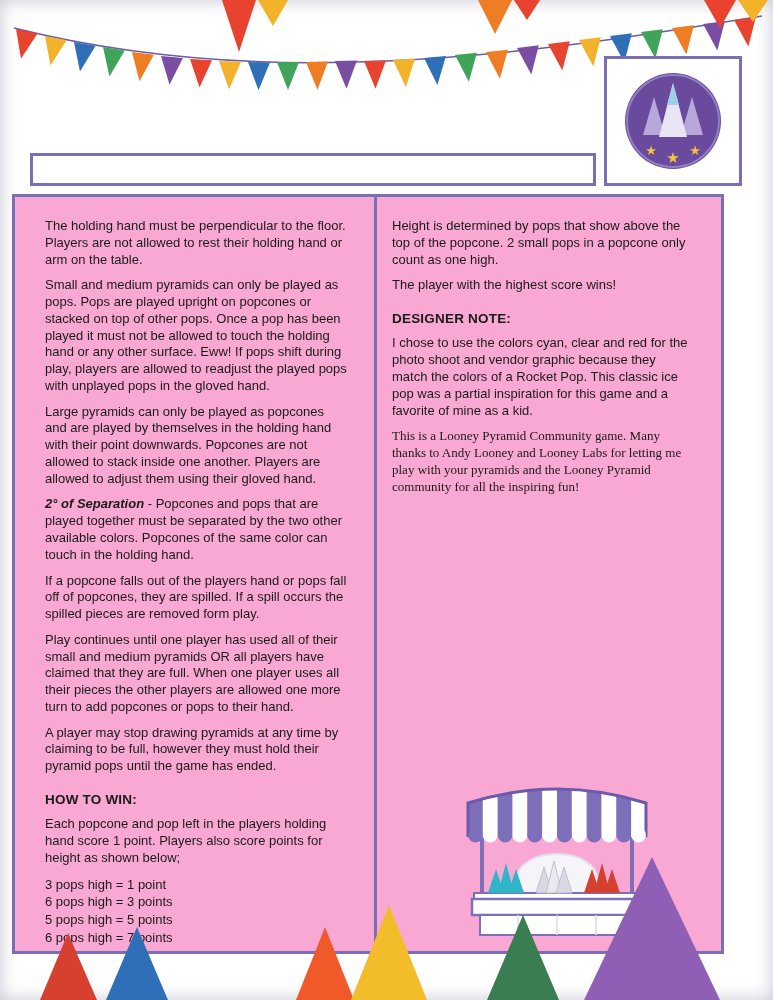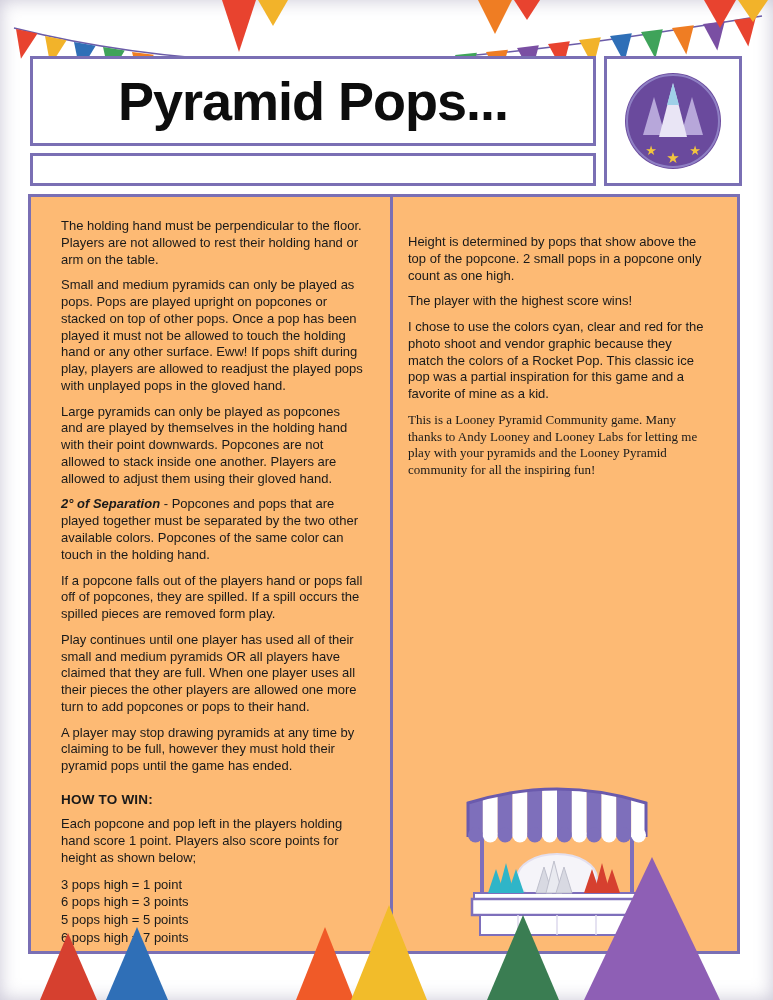--- a/index.html
+++ b/index.html
@@ -26,27 +26,27 @@
     border:3px solid var(--accent,#7a6fb4); background:#fff; box-sizing:border-box;
   }
   .logo-box {
     position:absolute; left:604px; top:56px; width:138px; height:130px;
     border:3px solid var(--accent,#7a6fb4); background:#fff; box-sizing:border-box;
     display:flex; align-items:center; justify-content:center;
   }
 
   
   .content-frame {
-    position:absolute; left:28px; top:194px; width:712px; height:760px;
-    border:3px solid var(--accent,#7a6fb4); background:#fdba74; box-sizing:border-box;
+    position:absolute; left:12px; top:194px; width:712px; height:760px;
+    border:3px solid var(--accent,#7a6fb4); background:#f9a8d4; box-sizing:border-box;
   }
   .divider { position:absolute; left:359px; top:0; width:3px; height:100%; background:var(--accent,#7a6fb4); }
   .col { position:absolute; top:21px; font-size:13px; line-height:1.29; }
   .col-left  { left:30px;  width:303px; }
-  .col-right { left:377px; width:296px;margin-top:16px; }
+  .col-right { left:377px; width:296px; }
   .col p { margin:0 0 9px 0; }
   .col h2 { font-size:13.5px; margin:16px 0 8px 0; letter-spacing:.2px; }
   .scoring div { line-height:1.36; }
   .gap-top { margin-top:14px;font-family:Liberation Serif, serif; }
   b.lead { font-weight:bold;font-style:italic; }
 
   .bunting { position:absolute; left:0; top:0; }
   .bottom-pyramids { position:absolute; left:0; top:835px; pointer-events:none; }
   .vendor-stand { position:absolute; left:440px; top:773px; }
 </style>
@@ -86,23 +86,20 @@
     <polygon points="0,0 22,0 11,28" transform="translate(734,20) rotate(-7)" fill="#e8432f"></polygon>
 
     <polygon points="222,0 256,0 239,52" fill="#e8432f"></polygon>
     <polygon points="258,0 288,0 273,26" fill="#f2b32a"></polygon>
     <polygon points="478,0 512,0 495,34" fill="#ef7d23"></polygon>
     <polygon points="514,0 540,0 527,20" fill="#e8432f"></polygon>
     <polygon points="704,0 736,0 720,28" fill="#e8432f"></polygon>
     <polygon points="738,0 768,0 753,22" fill="#f2b32a"></polygon>
   </svg>
 
-  <div class="title-box">
-    <h1>Pyramid Pops...</h1>
-  </div>
   <div class="subtitle-box"></div>
   <div class="logo-box">
     <svg width="100" height="100" viewBox="0 0 100 100">
       <circle cx="50" cy="50" r="48" fill="#6a4a9d"></circle>
       <circle cx="50" cy="50" r="46" fill="none" stroke="#8f80c4" stroke-width="2"></circle>
       <polygon points="31,26 20,64 42,64" fill="#b7a7da"></polygon>
       <polygon points="69,26 58,64 80,64" fill="#b7a7da"></polygon>
       <polygon points="50,12 36,66 64,66" fill="#e9e5f5"></polygon>
       <polygon points="50,12 44,34 56,34" fill="#9fd0e8"></polygon>
       <text x="28" y="84" text-anchor="middle" font-size="13" font-family="DejaVu Sans, sans-serif" fill="#f2c53d">★</text>
@@ -128,20 +125,21 @@
         <div>3 pops high = 1 point</div>
         <div>6 pops high = 3 points</div>
         <div>5 pops high = 5 points</div>
         <div>6 pops high = 7 points</div>
       </div>
     </div>
 
     <div class="col col-right">
       <p>Height is determined by pops that show above the top of the popcone. 2 small pops in a popcone only count as one high.</p>
       <p>The player with the highest score wins!</p>
+      <h2>DESIGNER NOTE:</h2>
       <p>I chose to use the colors cyan, clear and red for the photo shoot and vendor graphic because they match the colors of a Rocket Pop. This classic ice pop was a partial inspiration for this game and a favorite of mine as a kid.</p>
       <p class="gap-top">This is a Looney Pyramid Community game. Many thanks to Andy Looney and Looney Labs for letting me play with your pyramids and the Looney Pyramid community for all the inspiring fun!</p>
     </div>
   </div>
 
   <svg class="vendor-stand" width="230" height="165" viewBox="0 0 230 165">
     <defs>
       <clipPath id="awn">
           <path d="M28,64 L28,30 Q117,2 206,30 L206,64 Z"></path>
         </clipPath>

